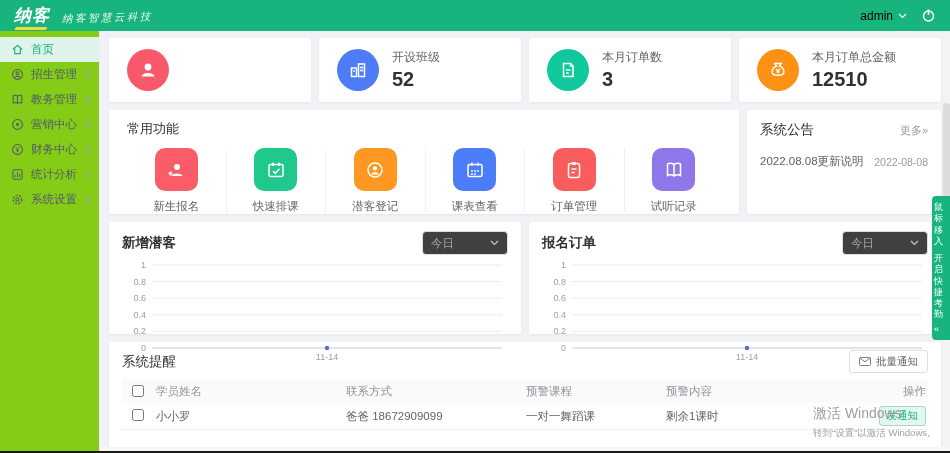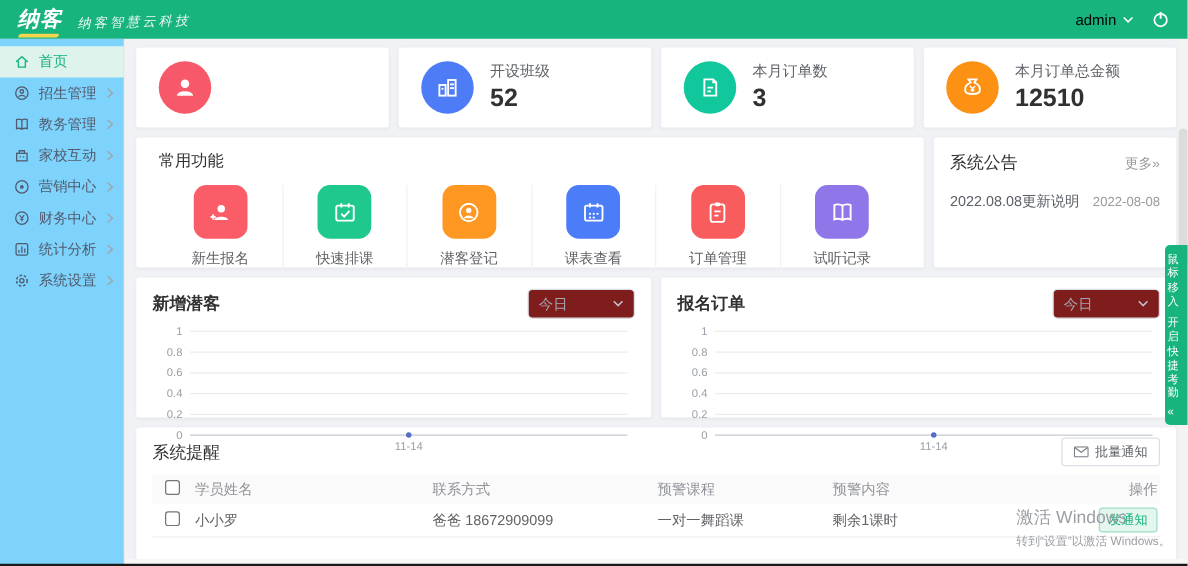--- a/index.html
+++ b/index.html
@@ -8,21 +8,21 @@
   .topbar { position:absolute; left:0; top:0; width:950px; height:31px; background:#17b47e;
     display:flex; align-items:center; padding:0 14px; z-index:30; }
   .logo-wrap { display:flex; align-items:baseline; }
   .logo { color:#fff; font-size:17px; font-weight:bold; font-style:italic; letter-spacing:1px; position:relative; }
   .logo::after { content:""; position:absolute; left:1px; bottom:-2px; width:90%; height:2.5px;
     background:#f6d44e; transform:skewX(-30deg); border-radius:2px; }
   .slogan { color:rgba(255,255,255,.92); font-size:10.5px; font-style:italic; letter-spacing:2.5px;
     margin-left:12px; transform:rotate(-1.5deg); }
   .topbar-right { margin-left:auto; display:flex; align-items:center; gap:14px; }
   .admin { color:#000000; font-size:12px; display:flex; align-items:center; gap:5px; cursor:pointer; }
-  .sidebar { position:absolute; left:0; top:31px; width:100px; bottom:0; background:#7dd3fc;
+  .sidebar { position:absolute; left:0; top:31px; width:100px; bottom:0; background:#84cc16;
     border-right:1px solid #ededed; padding-top:6px; z-index:10; }
   .side-item { height:25px; display:flex; align-items:center; gap:7px; padding:0 8px 0 11px;
     font-size:11.5px; color:#515a6e; cursor:pointer; }
   .side-item .lbl { white-space:nowrap; }
   .side-item svg { flex:0 0 auto; }
   .side-item .chev { margin-left:auto; }
   .side-item.active { background:#def3eb; color:#17b47e; }
   .main { position:absolute; left:100px; top:31px; right:0; bottom:0; padding:7px 9px 0 9px; overflow:hidden; }
   .card { background:#fff; border-radius:2px; box-shadow:0 1px 3px rgba(0,0,0,.05); }
   .stats-row { display:flex; gap:8px; }
@@ -45,21 +45,21 @@
   .announce-title { font-size:13.5px; color:#303133; }
   .more-link { font-size:11px; color:#9a9a9a; cursor:pointer; }
   .announce-item { display:flex; align-items:center; justify-content:space-between; margin-top:15px; }
   .announce-name { font-size:11.5px; color:#5a5e66; cursor:pointer; }
   .announce-date { font-size:10.5px; color:#9a9a9a; }
   .charts-row { display:flex; gap:8px; margin-top:8px; height:112px; }
   .chart-card { flex:1; padding:9px 13px 0 13px; }
   .chart-head { display:flex; align-items:center; justify-content:space-between; }
   .chart-title { font-size:13.5px; color:#303133; font-weight:bold; }
   .select-box { width:86px; height:24px; border:1px solid #dcdfe6; border-radius:4px; display:flex;
-    align-items:center; justify-content:space-between; padding:0 8px; cursor:pointer; background:#7f1d1d; }
+    align-items:center; justify-content:space-between; padding:0 8px; cursor:pointer; background:#404040; }
   .select-box span { font-size:11.5px; color:#a4a7ad; }
   .chart-area { height:103px; margin-top:5px; }
   .reminder-card { margin-top:8px; padding:8px 13px; height:120px; }
   .reminder-head { display:flex; align-items:center; justify-content:space-between; }
   .notify-btn { height:23px; border:1px solid #dcdfe6; background:#fff; border-radius:3px;
     display:flex; align-items:center; gap:5px; padding:0 9px; font-size:10.5px; color:#5f6368; cursor:pointer; }
   .tbl { margin-top:7px; }
   .tbl-row { display:flex; align-items:center; }
   .tbl-head { height:23px; background:#fafafa; font-size:11.5px; color:#909399; }
   .tbl-body { height:27px; font-size:11.5px; color:#606266; border-bottom:1px solid #f0f0f0; }
@@ -129,32 +129,20 @@
     <svg width="13" height="13" viewBox="0 0 14 14">
         <path d="M7 3.3 C5.6 2.4 3.4 2.4 2.4 2.9 V10.8 C3.4 10.3 5.6 10.3 7 11.2 C8.4 10.3 10.6 10.3 11.6 10.8 V2.9 C10.6 2.4 8.4 2.4 7 3.3 Z M7 3.3 V11.2" fill="none" stroke="currentColor" stroke-width="1.1"></path>
       </svg>
     <span class="lbl">教务管理</span>
     <svg class="chev" width="6" height="9" viewBox="0 0 6 9">
         <polyline points="1,1 5,4.5 1,8" fill="none" stroke="#a0a4aa" stroke-width="1.1"></polyline>
       </svg>
   </div>
   <div class="side-item">
     <svg width="13" height="13" viewBox="0 0 14 14">
-        <rect x="2.5" y="5" width="9" height="6.5" fill="none" stroke="currentColor" stroke-width="1.1"></rect>
-        <path d="M4.8 5 V2.8 H9.2 V5" fill="none" stroke="currentColor" stroke-width="1.1"></path>
-        <line x1="5" y1="8" x2="6.2" y2="8" stroke="currentColor" stroke-width="1.1"></line>
-        <line x1="7.8" y1="8" x2="9" y2="8" stroke="currentColor" stroke-width="1.1"></line>
-      </svg>
-    <span class="lbl">家校互动</span>
-    <svg class="chev" width="6" height="9" viewBox="0 0 6 9">
-        <polyline points="1,1 5,4.5 1,8" fill="none" stroke="#a0a4aa" stroke-width="1.1"></polyline>
-      </svg>
-  </div>
-  <div class="side-item">
-    <svg width="13" height="13" viewBox="0 0 14 14">
         <circle cx="7" cy="7" r="5.3" fill="none" stroke="currentColor" stroke-width="1.1"></circle>
         <circle cx="7" cy="7" r="1.6" fill="currentColor"></circle>
       </svg>
     <span class="lbl">营销中心</span>
     <svg class="chev" width="6" height="9" viewBox="0 0 6 9">
         <polyline points="1,1 5,4.5 1,8" fill="none" stroke="#a0a4aa" stroke-width="1.1"></polyline>
       </svg>
   </div>
   <div class="side-item">
     <svg width="13" height="13" viewBox="0 0 14 14">

